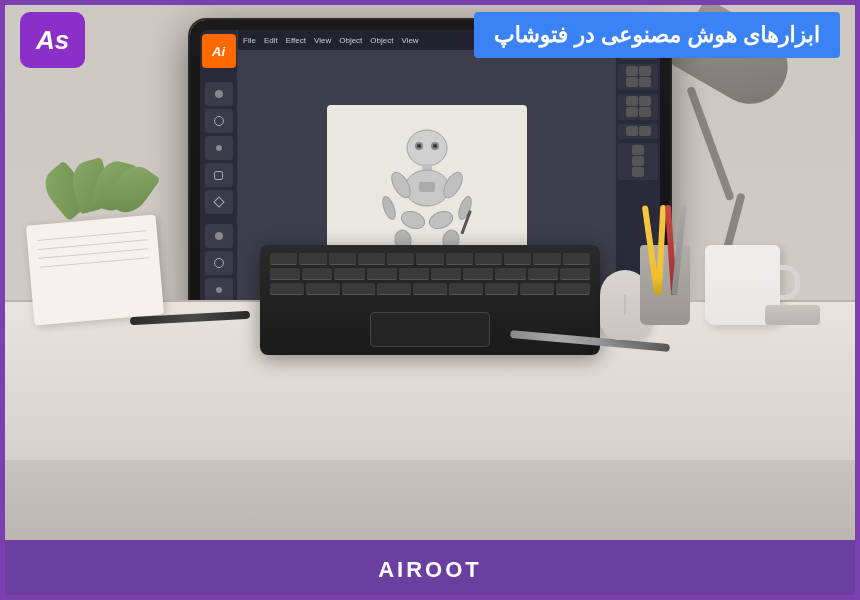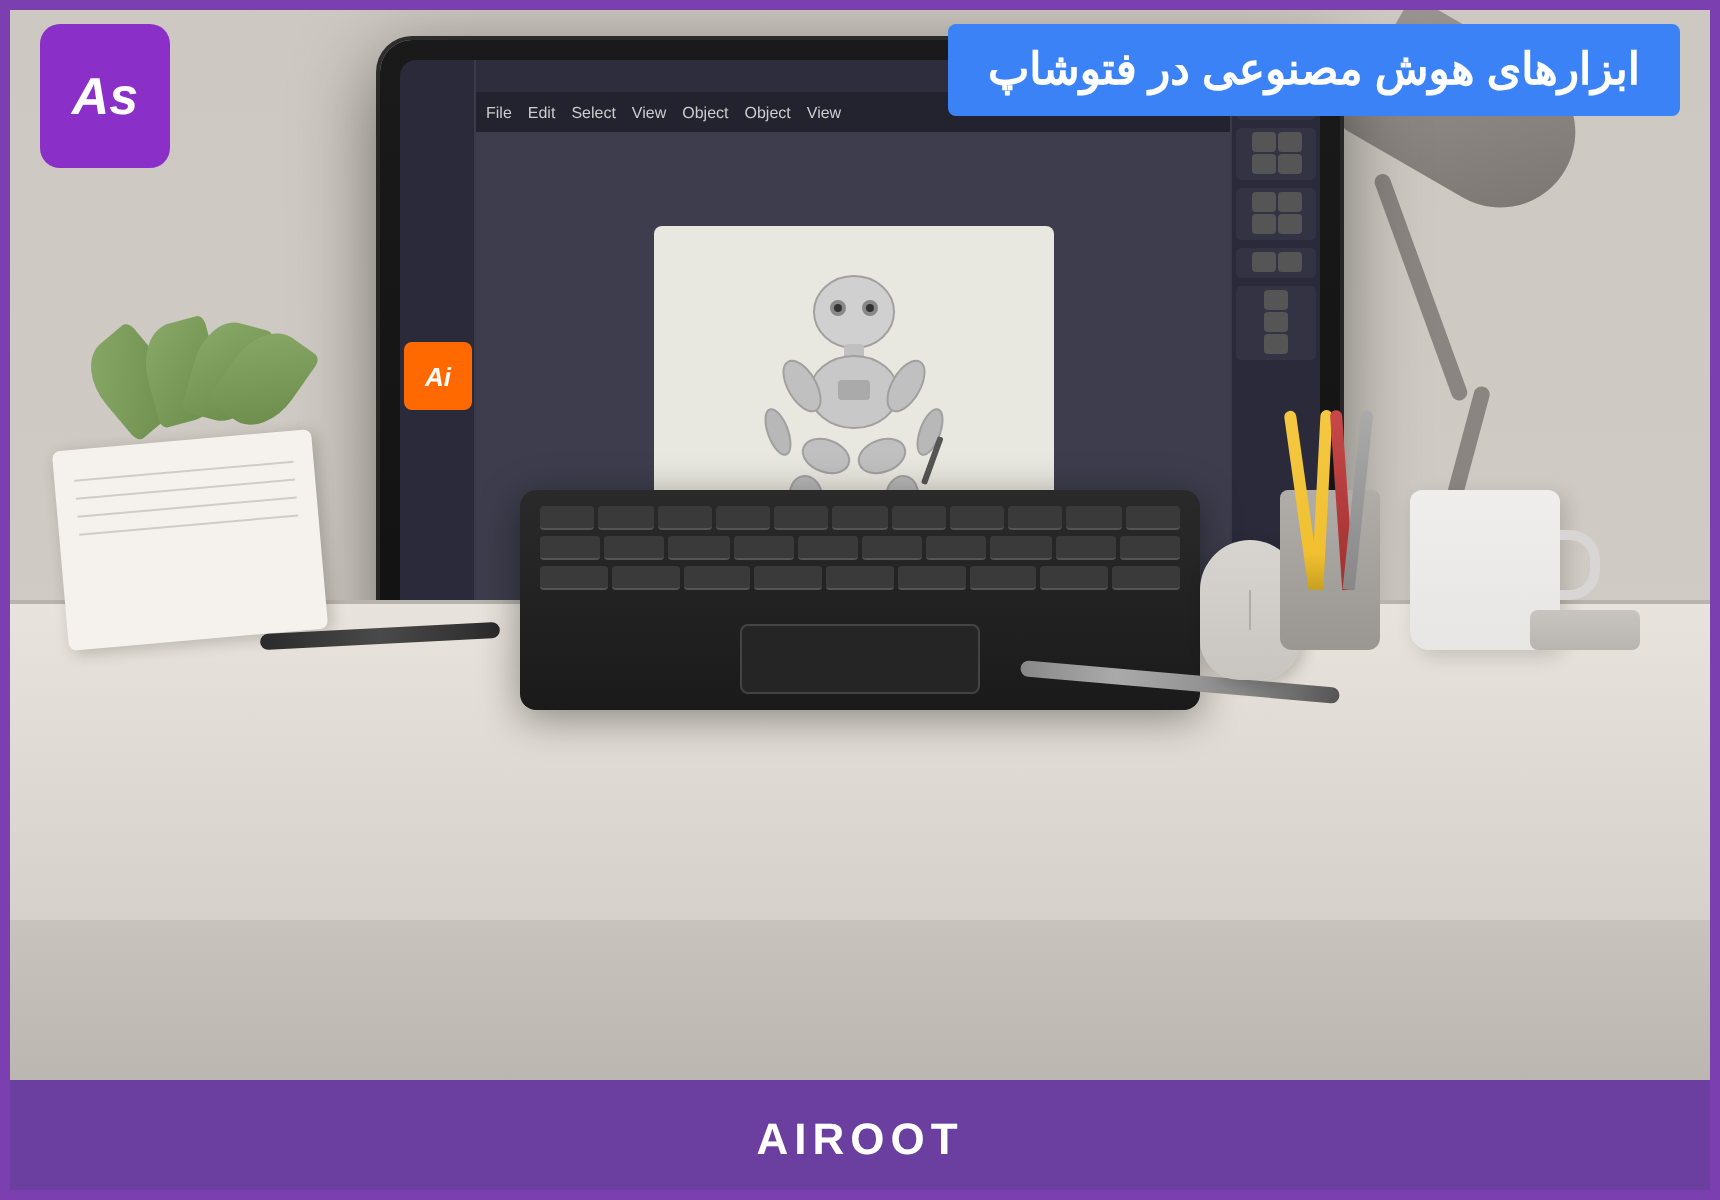--- a/index.html
+++ b/index.html
@@ -356,21 +356,21 @@
     }
 
     
     .ai-toolbar-left {
       width: 38px;
       background: #2a2a3a;
       border-right: 1px solid #3a3a4a;
       flex-shrink: 0;
       padding: 4px 2px;
       display: flex;
-      flex-direction: row;
+      flex-direction: column;
       gap: 3px;
       align-items: center;
     }
 
     .ai-logo-area {
       width: 34px;
       height: 34px;
       background: #FF6900;
       border-radius: 4px;
       display: flex;
@@ -417,21 +417,20 @@
     }
 
     .ai-menu-bar {
       height: 20px;
       background: #232330;
       display: flex;
       align-items: center;
       padding: 0 5px;
       gap: 8px;
       flex-shrink: 0;
-      margin-top: 16px;
     }
 
     .menu-item-text {
       color: #ccc;
       font-size: 8px;
     }
 
     .ai-canvas {
       flex: 1;
       background: #3d3d4d;
@@ -500,21 +499,21 @@
       left: 0;
       right: 0;
       display: flex;
       align-items: flex-start;
       padding: 12px 20px;
       z-index: 10;
     }
 
     .adobe-as-logo {
       width: 65px;
-      height: 72px;
+      height: 56px;
       background: #8B2FC9;
       border-radius: 10px;
       display: flex;
       align-items: center;
       justify-content: center;
       flex-shrink: 0;
     }
 
     .adobe-as-text {
       color: white;
@@ -650,21 +649,21 @@
           <div class="tool-icon">
               <div class="tool-dot"></div>
             </div>
 
         </div>
 
         <div class="ai-main-area">
           <div class="ai-menu-bar">
             <span class="menu-item-text">File</span>
             <span class="menu-item-text">Edit</span>
-            <span class="menu-item-text">Select</span>
+            <span class="menu-item-text">Effect</span>
             <span class="menu-item-text">View</span>
             <span class="menu-item-text">Object</span>
             <span class="menu-item-text">Object</span>
             <span class="menu-item-text">View</span>
           </div>
           <div class="ai-canvas">
             <div class="ai-artboard">
 
               <svg class="robot-figure" viewBox="0 0 120 160" xmlns="http://www.w3.org/2000/svg">
 

